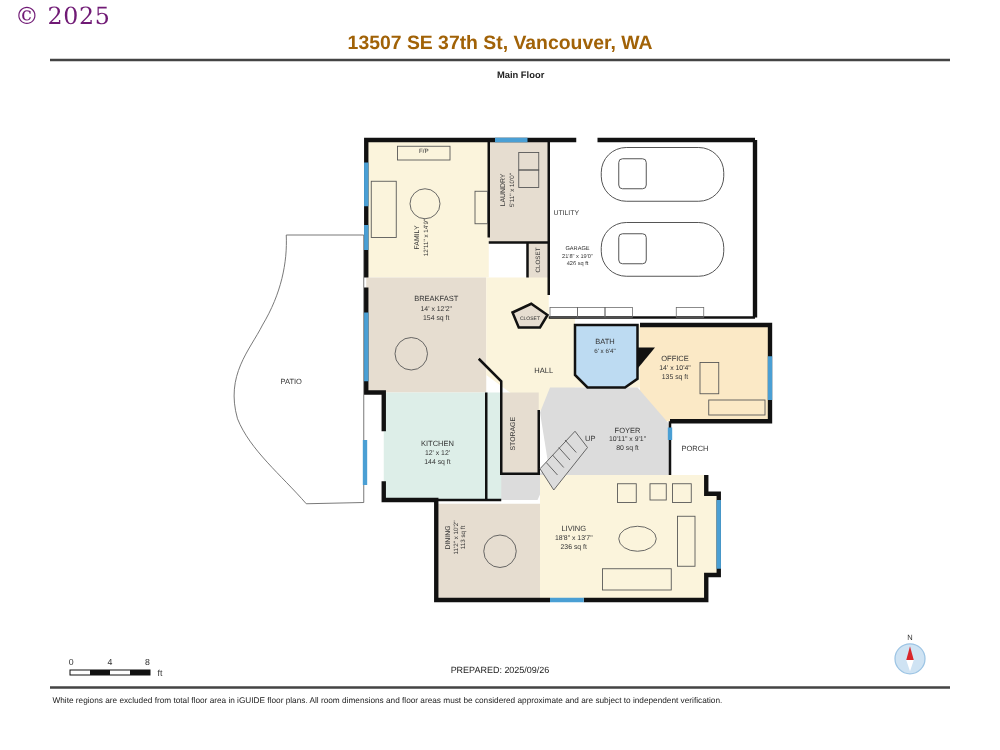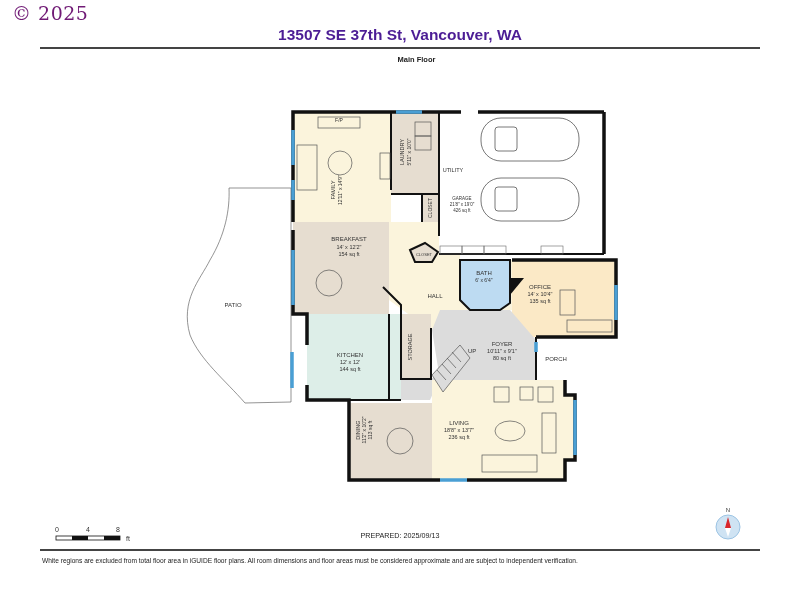--- a/index.html
+++ b/index.html
@@ -1,18 +1,18 @@
 <!DOCTYPE html>
 <html><head>
 <meta charset="utf-8">
 <style>
   html,body{margin:0;padding:0;background:#fff;}
   body{width:800px;height:600px;position:relative;overflow:hidden;font-family:"Liberation Sans",sans-serif;color:#222;}
   .copyright{position:absolute;left:12px;top:2px;font-size:19px;color:#701a75;font-family:"DejaVu Serif",serif;letter-spacing:0.5px;}
-  .title{position:absolute;left:0;width:800px;top:26px;text-align:center;font-size:15.5px;font-weight:bold;color:#4c1d95;}
+  .title{position:absolute;left:0;width:800px;top:26px;text-align:center;font-size:15.5px;font-weight:bold;color:#a16207;}
   .rule{position:absolute;left:40px;width:720px;height:2px;background:#444;}
   .floor-label{position:absolute;left:0;width:785px;top:55px;text-align:center;font-size:7.5px;font-weight:bold;margin-left:24px;}
   .prepared{position:absolute;left:0;width:800px;top:531px;text-align:center;font-size:7.2px;}
   .footer{position:absolute;left:42px;top:557px;font-size:6.6px;color:#222;}
   svg{position:absolute;left:0;top:0;}
   .rt{font-family:"Liberation Sans",sans-serif;fill:#333;}
 </style>
 </head>
 <body>
 
@@ -183,15 +183,15 @@
     <rect x="56" y="536" width="64" height="4" fill="#fff" stroke="#111" stroke-width="0.8"></rect>
     <rect x="72" y="536" width="16" height="4" fill="#111"></rect>
     <rect x="104" y="536" width="16" height="4" fill="#111"></rect>
     <text x="57" y="532" font-size="7" class="rt" text-anchor="middle">0</text>
     <text x="88" y="532" font-size="7" class="rt" text-anchor="middle">4</text>
     <text x="118" y="532" font-size="7" class="rt" text-anchor="middle">8</text>
     <text x="126" y="541" font-size="7" class="rt">ft</text>
   </g>
 </svg>
 
-<div class="prepared">PREPARED: 2025/09/13</div>
+<div class="prepared">PREPARED: 2025/09/26</div>
 <div class="rule" style="top:549px;"></div>
 <div class="footer">White regions are excluded from total floor area in iGUIDE floor plans. All room dimensions and floor areas must be considered approximate and are subject to independent verification.</div>
 
 </body></html>

